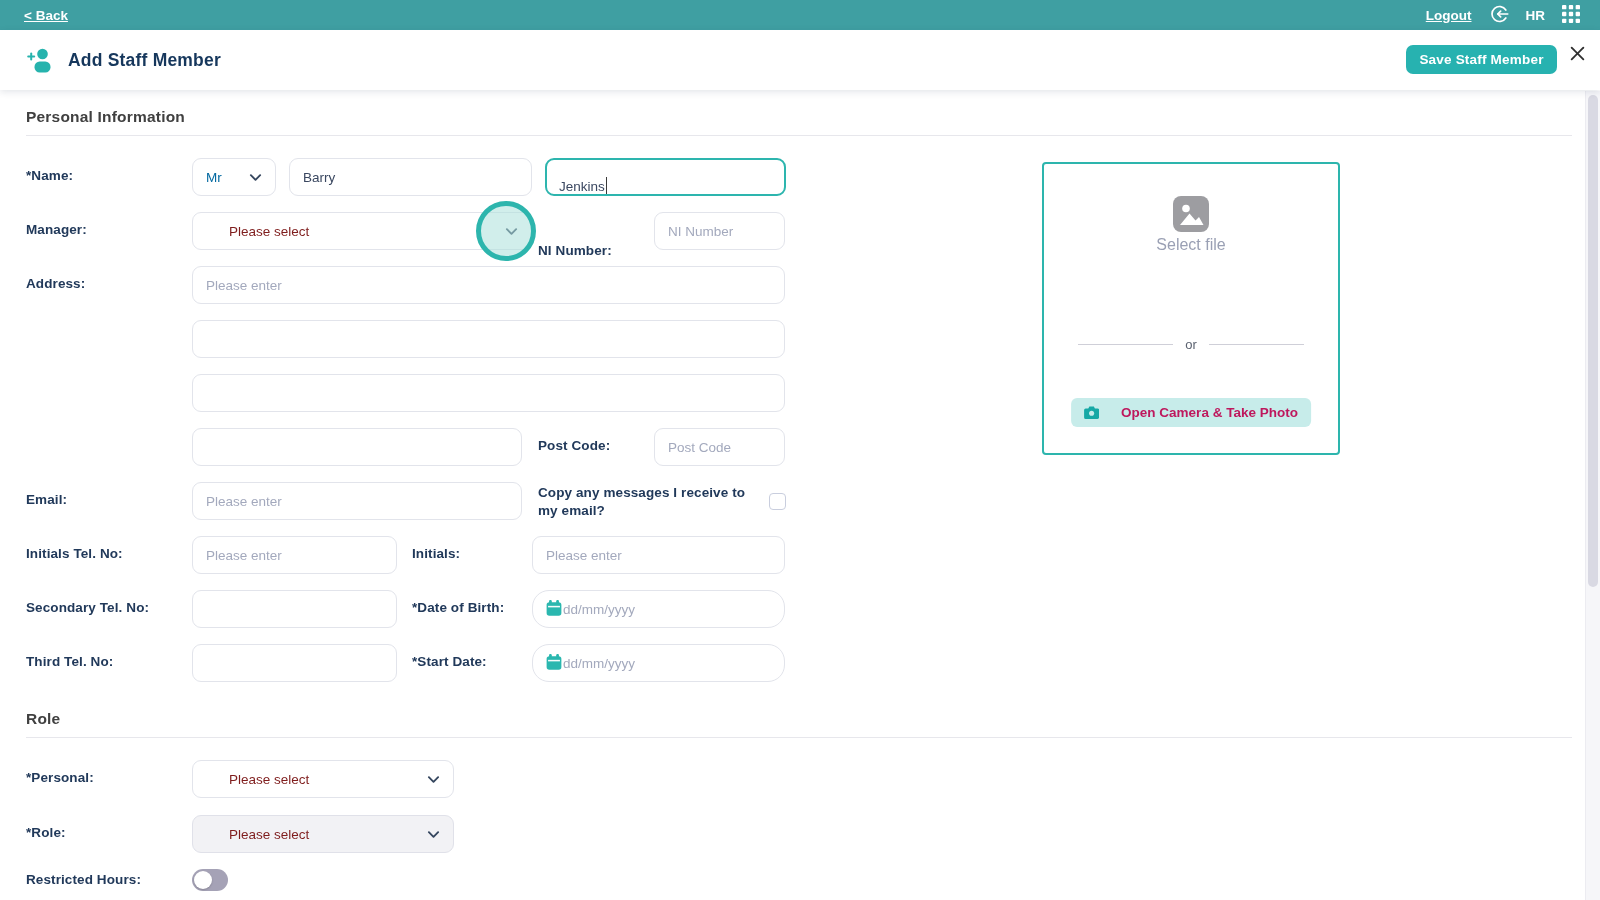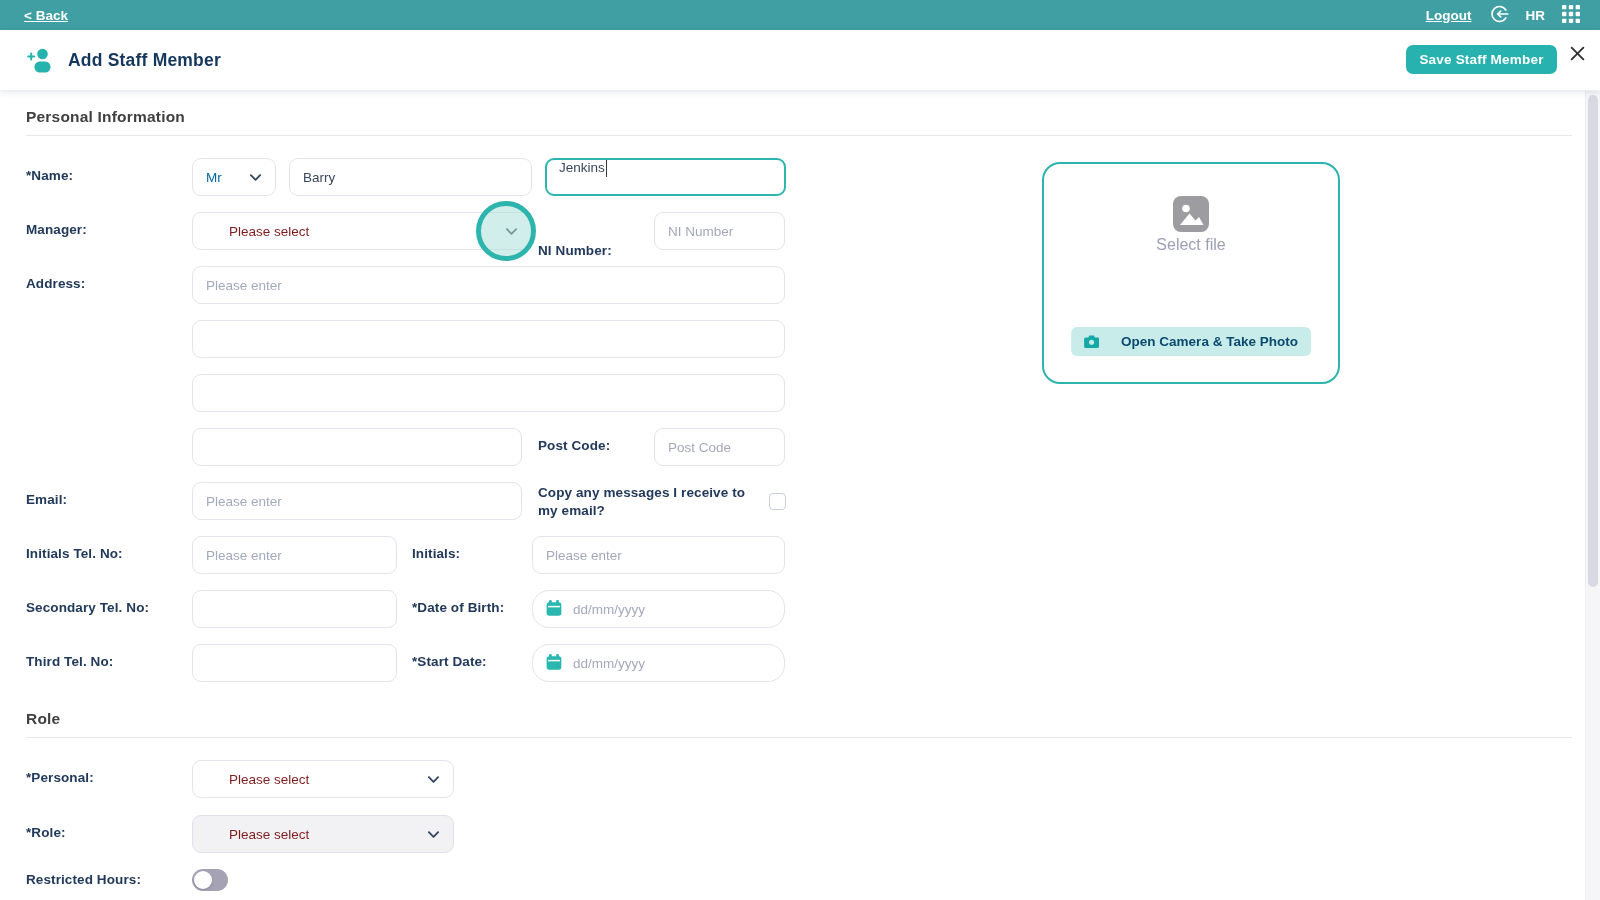--- a/index.html
+++ b/index.html
@@ -37,48 +37,48 @@
   .ti::placeholder { color:#a3a9bd; opacity:1; }
 
   .select { position:absolute; box-sizing:border-box; height:38px; border:1px solid #e2e4eb; border-radius:9px;
             background:#fff; display:flex; align-items:center; justify-content:space-between;
             padding:0 13px; font-size:13.5px; cursor:pointer; }
   .sel-placeholder { color:#7f1d1d;margin-left:23px; }
   .sel-value { color:#0369a1; }
   .select.disabled { background:#f2f2f5; border-color:#e0e1e9; }
 
   .focus-field { position:absolute; box-sizing:border-box; height:38px; border:2px solid #2db5ae;
-                 border-radius:9px; background:#fff; display:flex; align-items:flex-start; padding:0 12px;
+                 border-radius:9px; background:#fff; display:flex; align-items:flex-end; padding:0 12px;
                  font-size:13.5px; color:#3a4760; }
   .caret { width:1.5px; height:17px; background:#3a3a3a; margin-left:1px; }
 
   .date-field { position:absolute; box-sizing:border-box; height:38px; border:1px solid #e2e4eb;
-                border-radius:17px; background:#fff; display:flex; align-items:center; gap:10px;
+                border-radius:17px; background:#fff; display:flex; align-items:center; 
                 padding:0 12px; font-size:13.5px; cursor:pointer; }
   .date-ph { color:#a3a9bd; }
 
   .checkbox { position:absolute; width:17px; height:17px; box-sizing:border-box; border:1.5px solid #c9cede;
               border-radius:4px; background:#fff; cursor:pointer; }
   .wrap-lbl { line-height:1.35; }
 
   .cursor-circle { position:absolute; left:476px; top:201px; width:60px; height:60px; border-radius:50%;
                    box-sizing:border-box; border:5px solid #2db5ad; background:rgba(171,224,219,.55);
                    z-index:4; pointer-events:none; }
 
   
-  .photo-panel { position:absolute; left:1042px; top:162px; width:298px; height:222px; box-sizing:border-box;
-                 border:2px solid #2db5ad; border-radius:18px; background:#fff; }
+  .photo-panel { position:absolute; left:1042px; top:162px; width:298px; height:293px; box-sizing:border-box;
+                 border:2px solid #2db5ad; border-radius:4px; background:#fff; }
   .pp-img-icon { position:absolute; left:50%; top:32px; transform:translateX(-50%); }
   .pp-select { position:absolute; left:0; right:0; top:72px; text-align:center; font-size:16px; color:#9aa0b4; cursor:pointer; }
   .pp-or { position:absolute; left:34px; right:34px; top:173px; display:flex; align-items:center; gap:12px;
            font-size:13px; color:#5b6270; }
   .pp-or .line { flex:1; height:1px; background:#cfcfd8; }
   .camera-btn { position:absolute; left:50%; bottom:26px; transform:translateX(-50%); height:29px;
                 display:flex; align-items:center; gap:22px; padding:0 13px; border:none; border-radius:6px;
-                background:#c7ecea; color:#0c4a6e; font-family:inherit; font-size:13.5px; font-weight:600;
+                background:#c7ecea; color:#be185d; font-family:inherit; font-size:13.5px; font-weight:600;
                 white-space:nowrap; cursor:pointer; }
 
   
   .toggle { position:absolute; left:192px; top:869px; width:36px; height:22px; border-radius:11px;
             background:#a5a2b6; cursor:pointer; }
   .toggle-knob { position:absolute; left:2px; top:2px; width:18px; height:18px; border-radius:50%;
                  background:#fff; box-shadow:0 1px 2px rgba(0,0,0,.18); }
 
   
   .scroll-track { position:absolute; right:0; top:91px; bottom:0; width:14px; background:#f6f6f9;

